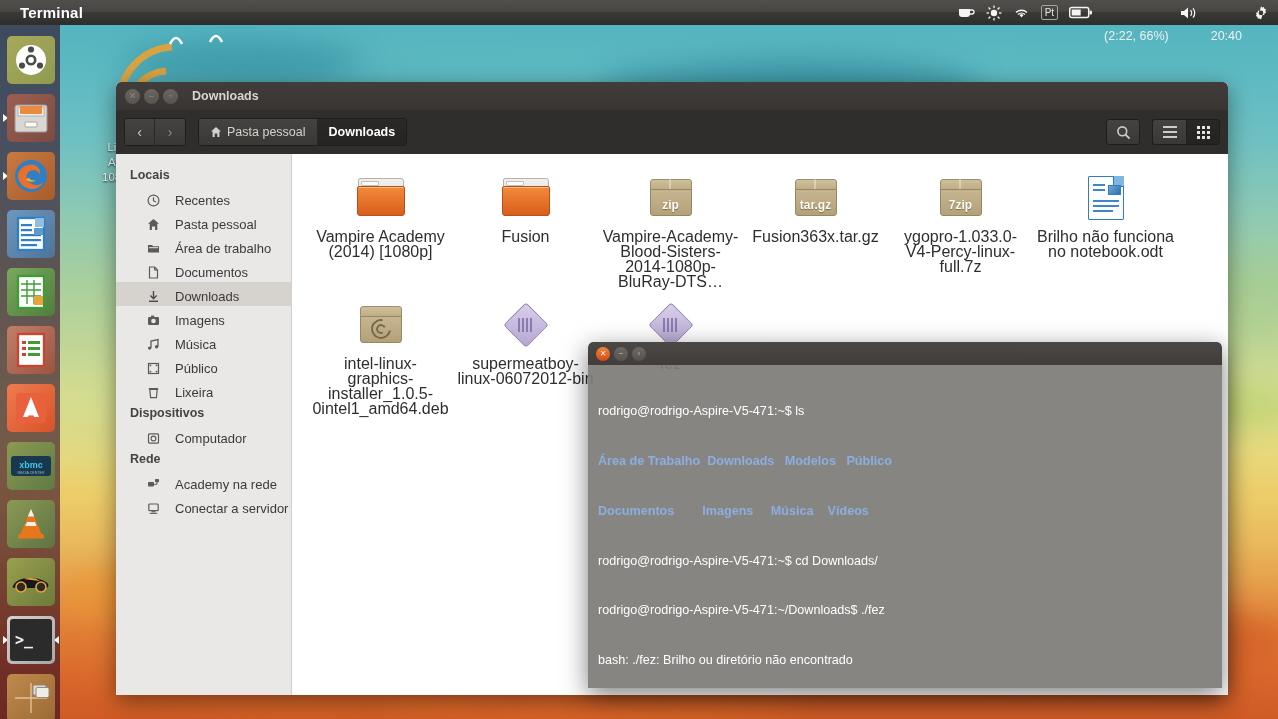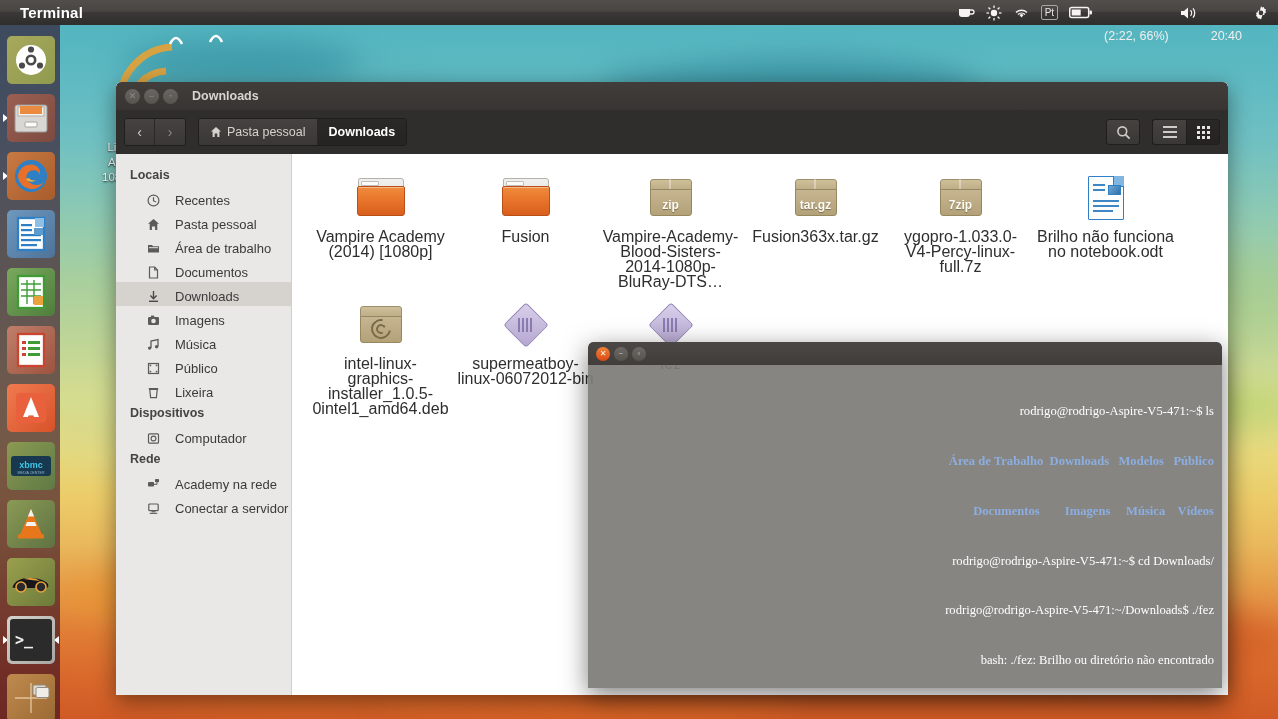--- a/index.html
+++ b/index.html
@@ -258,24 +258,23 @@
   .tbtn { width:14px; height:14px; border-radius:50%; margin-right:4px;
           display:flex; align-items:center; justify-content:center; font-size:8px; }
   .tbtn.close { background:linear-gradient(to bottom,#f08437,#dd4814); color:#fff3e8; }
   .tbtn.min, .tbtn.max { background:linear-gradient(to bottom,#6c6864,#56524e); color:#c9c5c1; }
   #tm-title {
     margin-left:10px; color:#f4f2f0; font-size:12.5px; font-weight:bold;
   }
   #tm-body {
     height:323px; background:rgba(125,124,121,.93);
     padding:5px 8px 0 10px;
-    font-family:Liberation Serif, serif;
+    font-family:Liberation Sans, sans-serif;
     font-size:12.6px; line-height:16.6px; color:#ffffff;
     white-space:pre-wrap;
-    text-align:right;
   }
   .t-dir { color:#8caee0; font-weight:bold; }
 </style>
 </head>
 <body>
 
 <div id="desktop">
   <div class="wc" style="left:120px;top:40px;width:240px;height:45px;background:rgba(40,130,150,.5);"></div>
   <div class="wc" style="left:600px;top:60px;width:380px;height:50px;background:rgba(35,120,140,.45);"></div>
   <div class="wc" style="left:860px;top:150px;width:330px;height:40px;background:rgba(110,180,175,.45);"></div>

